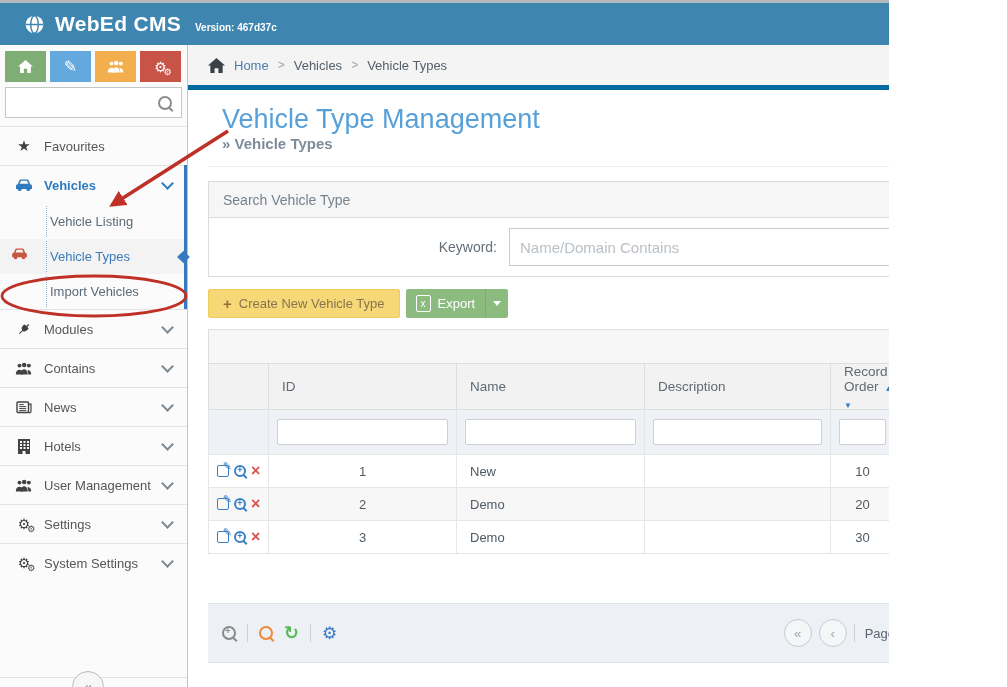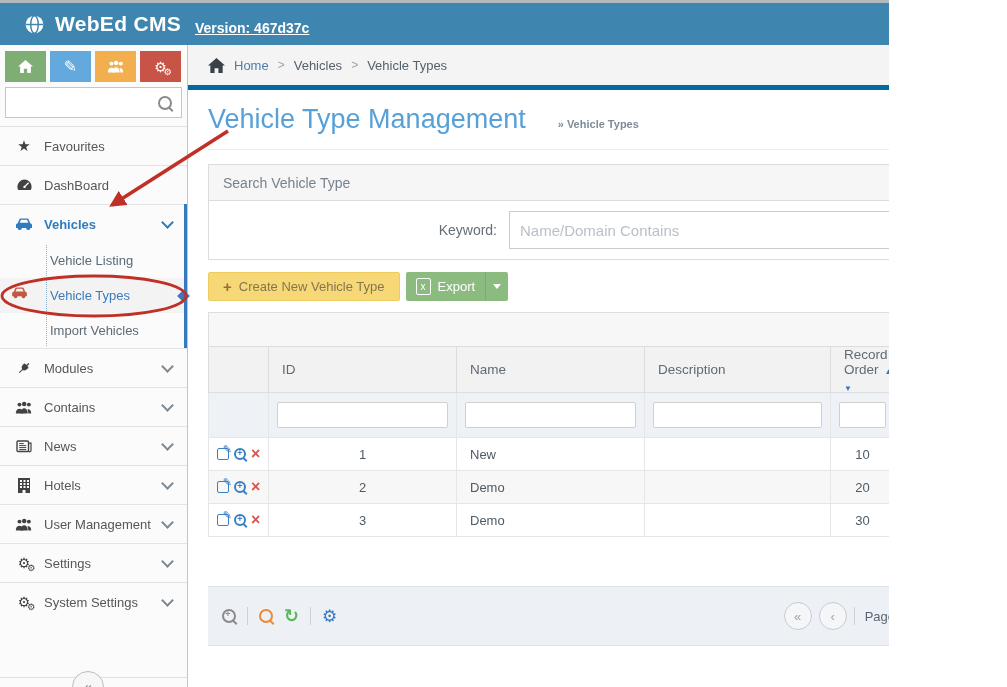--- a/index.html
+++ b/index.html
@@ -1,21 +1,21 @@
 <!DOCTYPE html>
 <html><head>
 <meta charset="utf-8">
 <style>
   html,body{margin:0;padding:0;background:#fff;font-family:"Liberation Sans","DejaVu Sans",sans-serif;}
   .screen{position:relative;width:889px;height:687px;overflow:hidden;background:#fff;}
   .topline{height:3px;background:#b3b9bd;}
   
   .hdr{height:42px;background:#3e86b0;display:flex;align-items:center;padding-left:24px;color:#fff;}
   .brand{font-size:21px;font-weight:bold;margin-left:10px;letter-spacing:.3px;}
-  .ver{font-size:14px;font-weight:bold;margin-left:14px;margin-top:7px;text-decoration:underline;}
+  .ver{font-size:10px;font-weight:bold;margin-left:14px;margin-top:7px;}
   
   .bodyrow{display:flex;height:642px;}
   
   .sb{width:188px;background:#fbfbfb;border-right:1px solid #c4c4c4;position:relative;flex:none;box-sizing:border-box;}
   .quick{display:flex;gap:4px;padding:6px 5px 0 5px;}
   .qbtn{width:41px;height:31px;display:flex;align-items:center;justify-content:center;color:#fff;cursor:pointer;}
   .qbtn.g{background:#7fae75;} .qbtn.b{background:#63a9dd;} .qbtn.o{background:#f3af4e;} .qbtn.r{background:#c85447;}
   .sb-search{margin:5px 5px 0;background:#fff;border:1px solid #c6c6c6;height:29px;display:flex;align-items:center;justify-content:flex-end;padding-right:9px;}
   .menu{margin-top:8px;}
   .mi{height:39px;display:flex;align-items:center;padding:0 12px 0 14px;border-top:1px solid #e4e4e4;color:#565656;font-size:13px;cursor:pointer;box-sizing:border-box;}
@@ -34,23 +34,23 @@
   .diamond{position:absolute;right:-1px;top:50%;width:9px;height:9px;background:#3779be;transform:translateY(-50%) rotate(45deg);}
   .sb-footline{position:absolute;left:0;right:0;bottom:9px;border-top:1px solid #e0e0e0;}
   .collapse-btn{position:absolute;left:72px;bottom:-16px;width:30px;height:30px;border-radius:50%;border:1px solid #bdbdbd;background:#f7f7f7;color:#8a8a8a;display:flex;align-items:center;justify-content:center;font-size:14px;cursor:pointer;z-index:2;}
   
   .main{flex:1;display:flex;flex-direction:column;overflow:hidden;background:#fff;}
   .crumbs{height:40px;background:#f4f4f4;border-bottom:5px solid #0369a1;display:flex;align-items:center;padding-left:20px;font-size:13px;color:#55606b;flex:none;}
   .crumbs .hicon{color:#3a4147;display:flex;}
   .home-link{color:#4a7eae;margin-left:9px;cursor:pointer;}
   .sep{color:#9aa3ab;margin:0 9px;font-size:12px;}
   .content{padding-left:20px;position:relative;flex:1;overflow:hidden;}
-  .ptitle-row{margin-top:14px;display:flex;align-items:baseline;}
+  .ptitle-row{margin-top:14px;display:flex;align-items:baseline;flex-direction:column;}
   .ptitle{font-size:27px;font-weight:normal;color:#57a0d8;margin:0;}
-  .psub{margin-left:32px;font-size:11px;font-weight:bold;color:#7e8c9a;}
+  .psub{margin-left:14px;font-size:15px;font-weight:bold;color:#7e8c9a;}
   .hr{border-top:1px solid #ececec;margin-top:14px;}
   .panel{margin-top:14px;border:1px solid #dcdcdc;width:calc(100% + 6px);box-sizing:border-box;}
   .panel-h{height:35px;background:#f6f6f6;border-bottom:1px solid #dcdcdc;display:flex;align-items:center;padding-left:14px;font-size:14px;color:#76828e;}
   .panel-b{height:58px;display:flex;align-items:center;}
   .klabel{width:288px;text-align:right;font-size:14px;color:#666e76;padding-right:12px;flex:none;}
   .kinput{flex:1;height:36px;border:1px solid #ccc;font-size:15px;padding:0 10px;color:#555;min-width:0;outline:none;}
   .kinput::placeholder{color:#b9c0c7;}
   .btnrow{margin-top:12px;display:flex;gap:6px;}
   .btn-create{height:29px;background:#f6d877;border:1px solid #edcb5f;color:#86754f;font-size:13px;display:flex;align-items:center;padding:0 14px;border-radius:2px;cursor:pointer;box-sizing:border-box;}
   .plus{color:#9c6b38;font-weight:bold;font-size:15px;margin-right:7px;}
@@ -148,30 +148,20 @@
       </div>
 
       <div class="sb-search">
         <span class="mag lg" style="color:#8b8b8b;"></span>
       </div>
 
       <div class="menu">
         <div class="mi">
           <span class="ic">★</span>
           <span class="lbl">Favourites</span>
-        </div>
-        <div class="mi">
-          <span class="ic">
-              <svg width="17" height="15" viewBox="0 0 16 14" fill="#424242">
-                <path d="M8 1.4A6.7 6.7 0 0 0 1.3 8.1c0 1.2.3 2.3.85 3.2h11.7a6.6 6.6 0 0 0 .85-3.2A6.7 6.7 0 0 0 8 1.4z"></path>
-                <path stroke="#fbfbfb" stroke-width="1.3" d="M8 8.3 11.8 4.4"></path>
-                <circle fill="#fbfbfb" cx="8" cy="8.3" r="1.1"></circle>
-              </svg>
-            </span>
-          <span class="lbl">DashBoard</span>
         </div>
 
         <div class="subwrap">
           <div class="mi active-parent">
             <span class="ic">
                 <svg width="18" height="13" viewBox="0 0 18 13" fill="#2e7cbe">
                   <path d="M2.8 5.2 4.3 1.6A1.6 1.6 0 0 1 5.8.6h6.4c.66 0 1.25.4 1.5 1l1.5 3.6c.9.2 1.8.7 1.8 1.8v3h-1.6a2.1 2.1 0 0 1-4.2 0H6.8a2.1 2.1 0 0 1-4.2 0H1v-3c0-1.1.9-1.6 1.8-1.8zm1.9-.4h8.6l-1.1-2.7a.5.5 0 0 0-.46-.3H6.26a.5.5 0 0 0-.46.3z"></path>
                   <circle cx="4.7" cy="10" r="1.6"></circle>
                   <circle cx="13.3" cy="10" r="1.6"></circle>
                 </svg>

